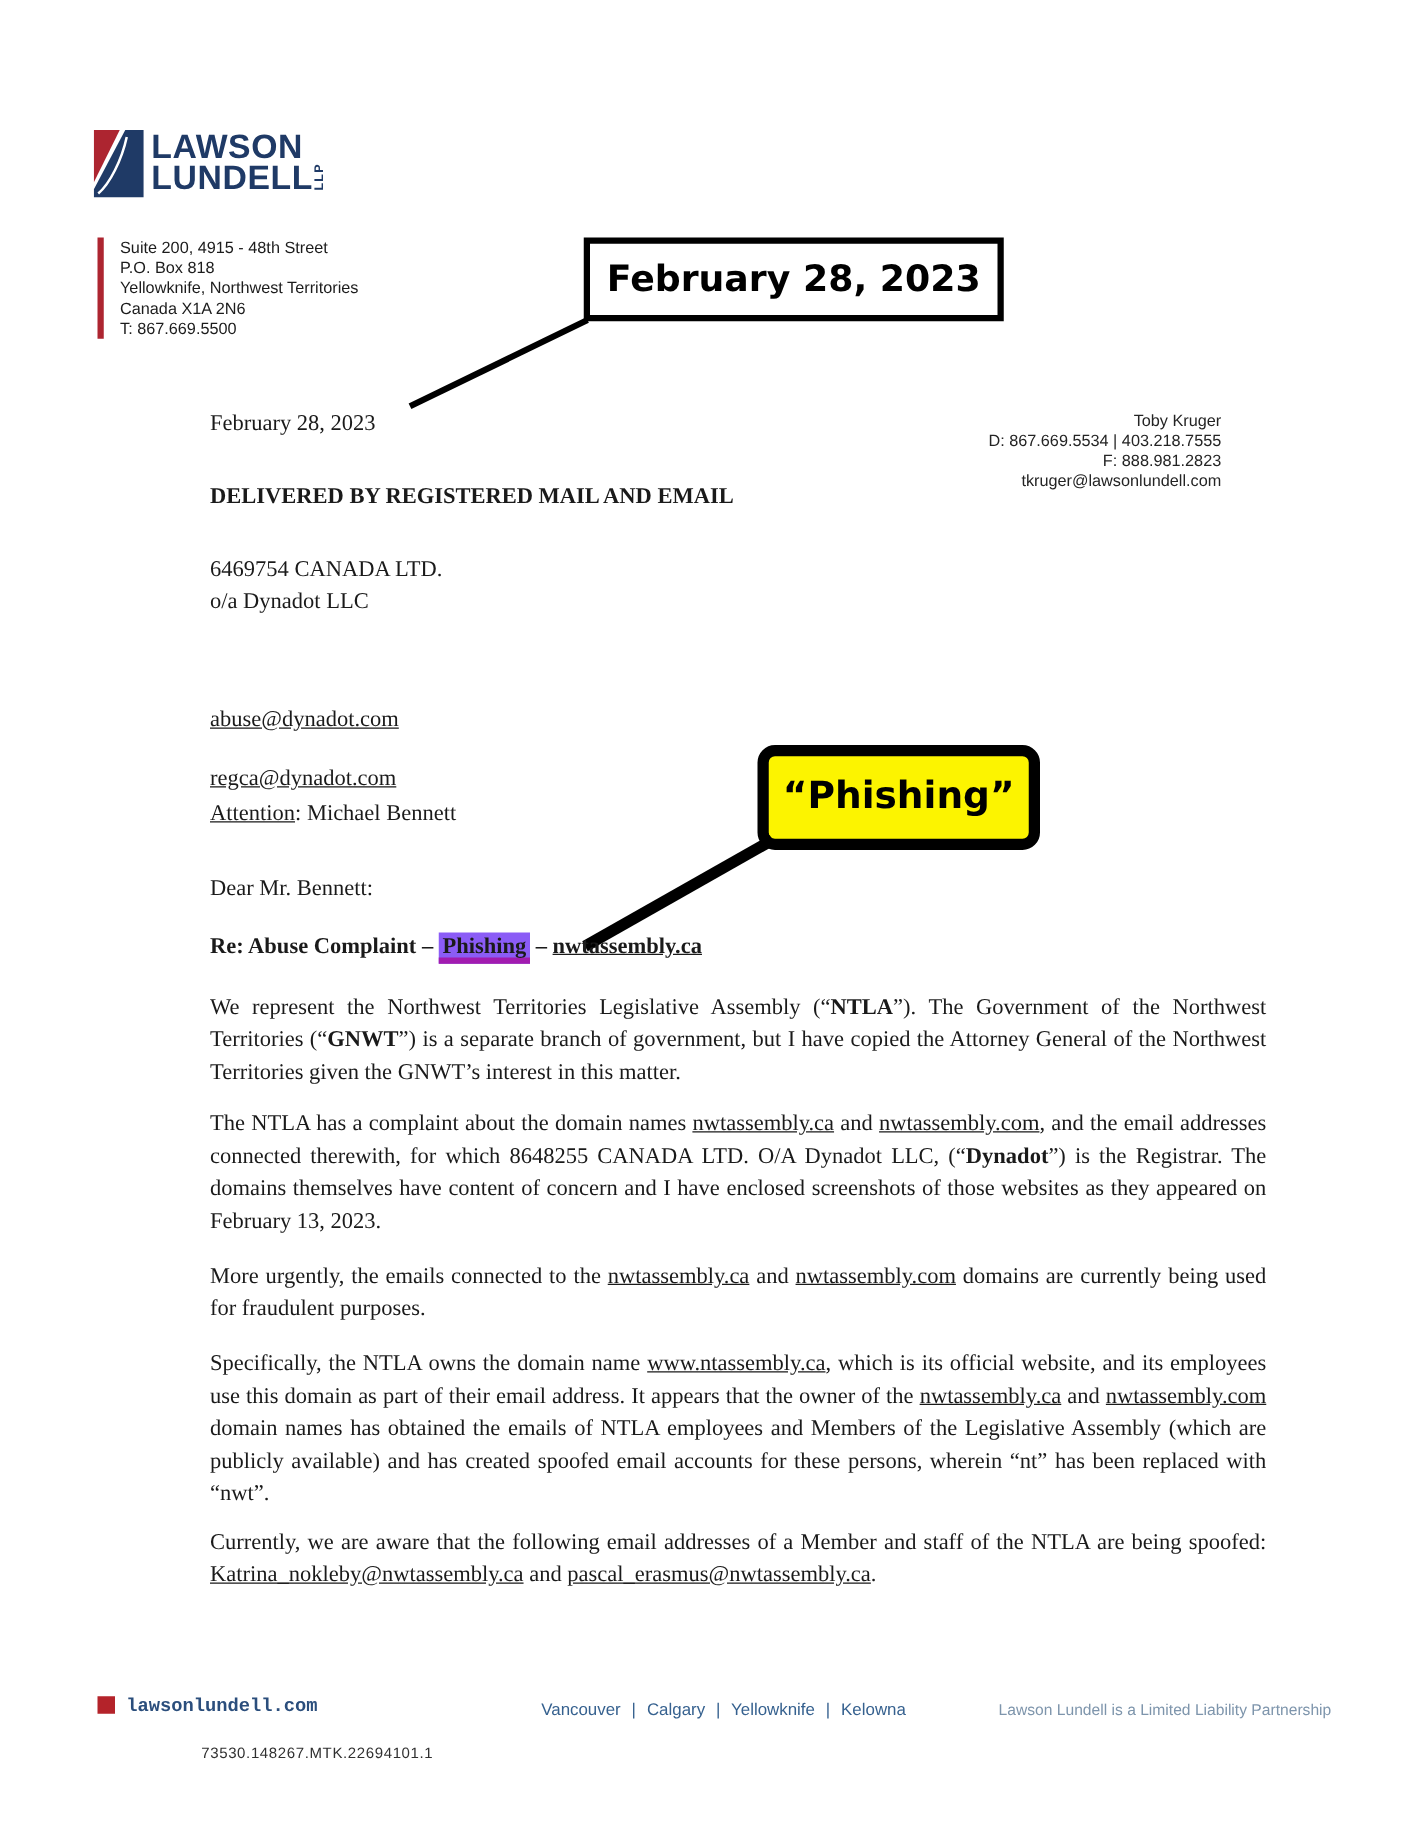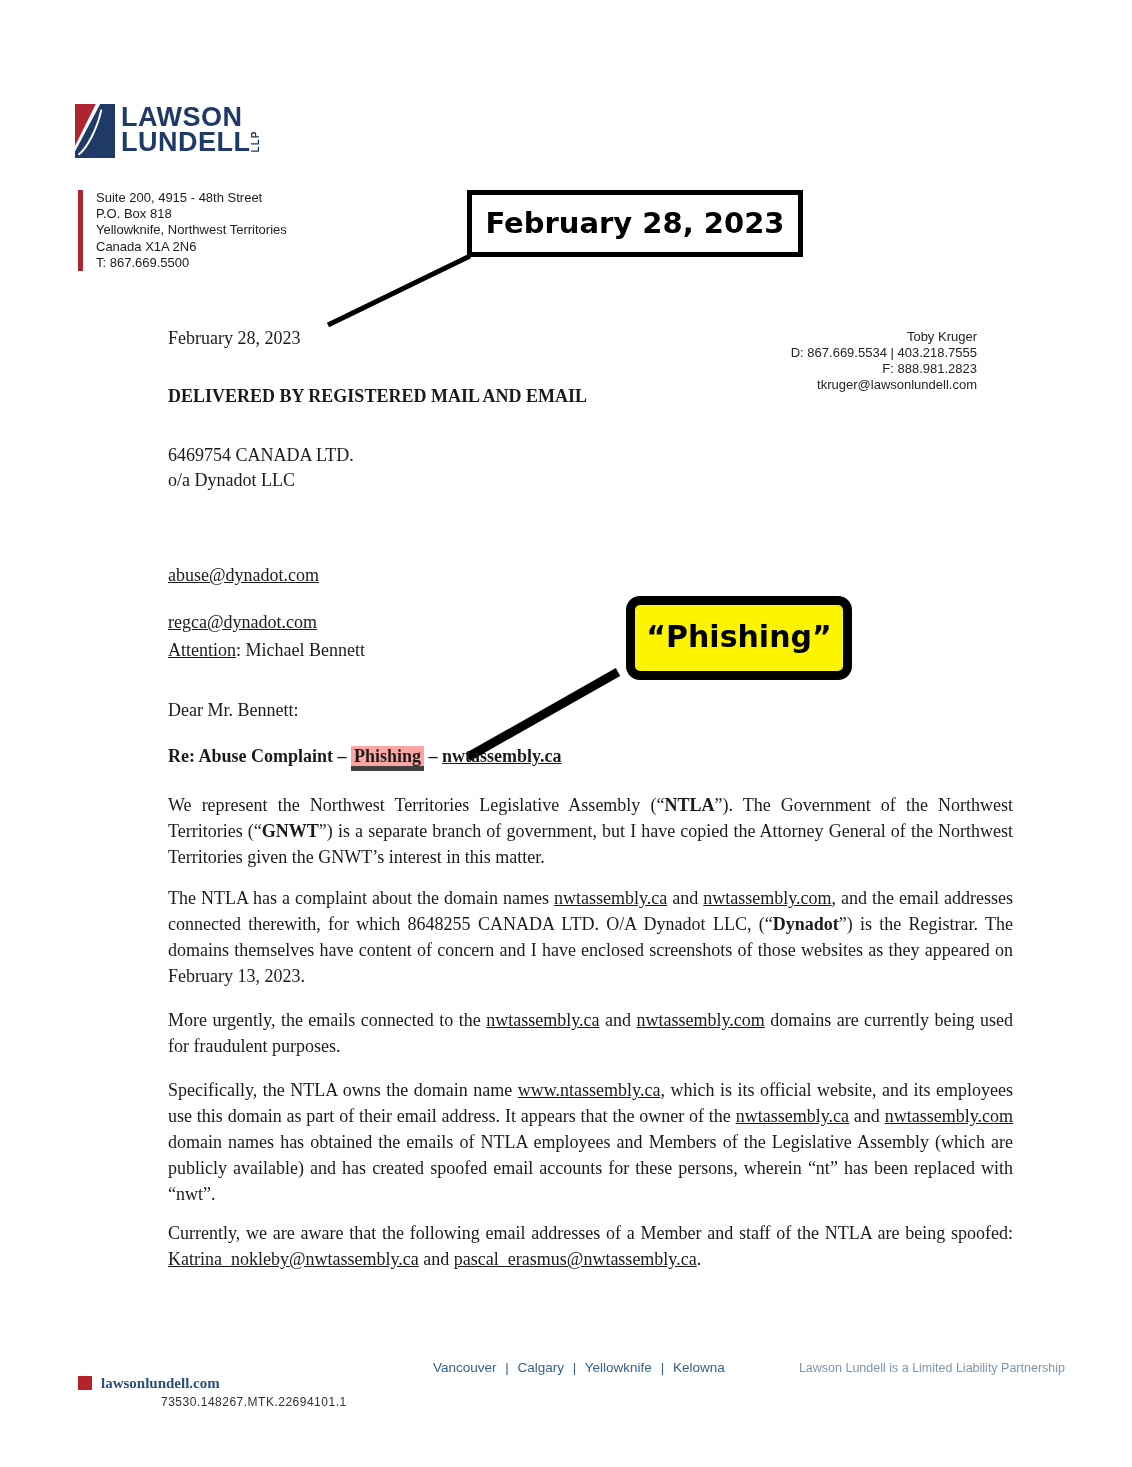--- a/index.html
+++ b/index.html
@@ -29,44 +29,44 @@
   
   .date-callout{
     left:467px;top:190px;width:336px;height:67px;box-sizing:border-box;
     border:5px solid #000;background:#fff;text-align:center;line-height:56px;
     font-family:"DejaVu Sans",sans-serif;font-weight:bold;font-size:29px;color:#000;
   }
   .phishing-callout{
     left:606px;top:596px;width:226px;height:84px;box-sizing:border-box;
     border:9px solid #000;border-radius:14px;background:#fcf400;
     text-align:center;line-height:64px;
-    font-family:"DejaVu Sans",sans-serif;font-weight:bold;font-size:30px;color:#000;margin-left:20px;
+    font-family:"DejaVu Sans",sans-serif;font-weight:bold;font-size:30px;color:#000;
   }
   .pointer-overlay{left:0;top:0;pointer-events:none;}
   .date-line{left:168px;top:328px;font-size:18px;}
   .contact-block{
     right:155px;top:329px;text-align:right;
     font-family:"Liberation Sans",sans-serif;font-size:13px;line-height:16px;color:#242424;
   }
   .delivered{left:168px;top:367px;width:430px;font-weight:bold;font-size:18px;line-height:27px;margin-top:16px;}
   .recipient{left:168px;top:443px;font-size:18px;line-height:25px;}
   .email-line{left:168px;font-size:18px;text-decoration:underline;}
   .attention{left:168px;top:640px;font-size:18px;}
   .salutation{left:168px;top:700px;font-size:18px;}
   .re-line{left:168px;top:746px;font-size:18px;font-weight:bold;}
   .para{left:168px;width:845px;font-size:18px;line-height:26px;text-align:justify;}
 
   .b{font-weight:bold;}
   .u{text-decoration:underline;}
-  .hl{background:#fca5a5;font-weight:bold;border-bottom:5px solid #404040;padding:0 3px;}
+  .hl{background:#8b5cf6;font-weight:bold;border-bottom:5px solid #a21caf;padding:0 3px;}
 
   
   .footer-site{
-    left:78px;top:1357px;font-family:Liberation Serif, serif;
-    font-weight:bold;font-size:15px;color:#2b4e7c;margin-top:18px;
+    left:78px;top:1357px;font-family:Liberation Mono, monospace;
+    font-weight:bold;font-size:15px;color:#2b4e7c;
   }
   .footer-sq{
     display:inline-block;width:14px;height:14px;background:#b4232a;
     margin-right:9px;vertical-align:-2px;
   }
   .footer-cities{
     left:433px;top:1360px;font-family:"Liberation Sans",sans-serif;
     font-size:13.5px;color:#36618f;word-spacing:5px;
   }
   .footer-partnership{

